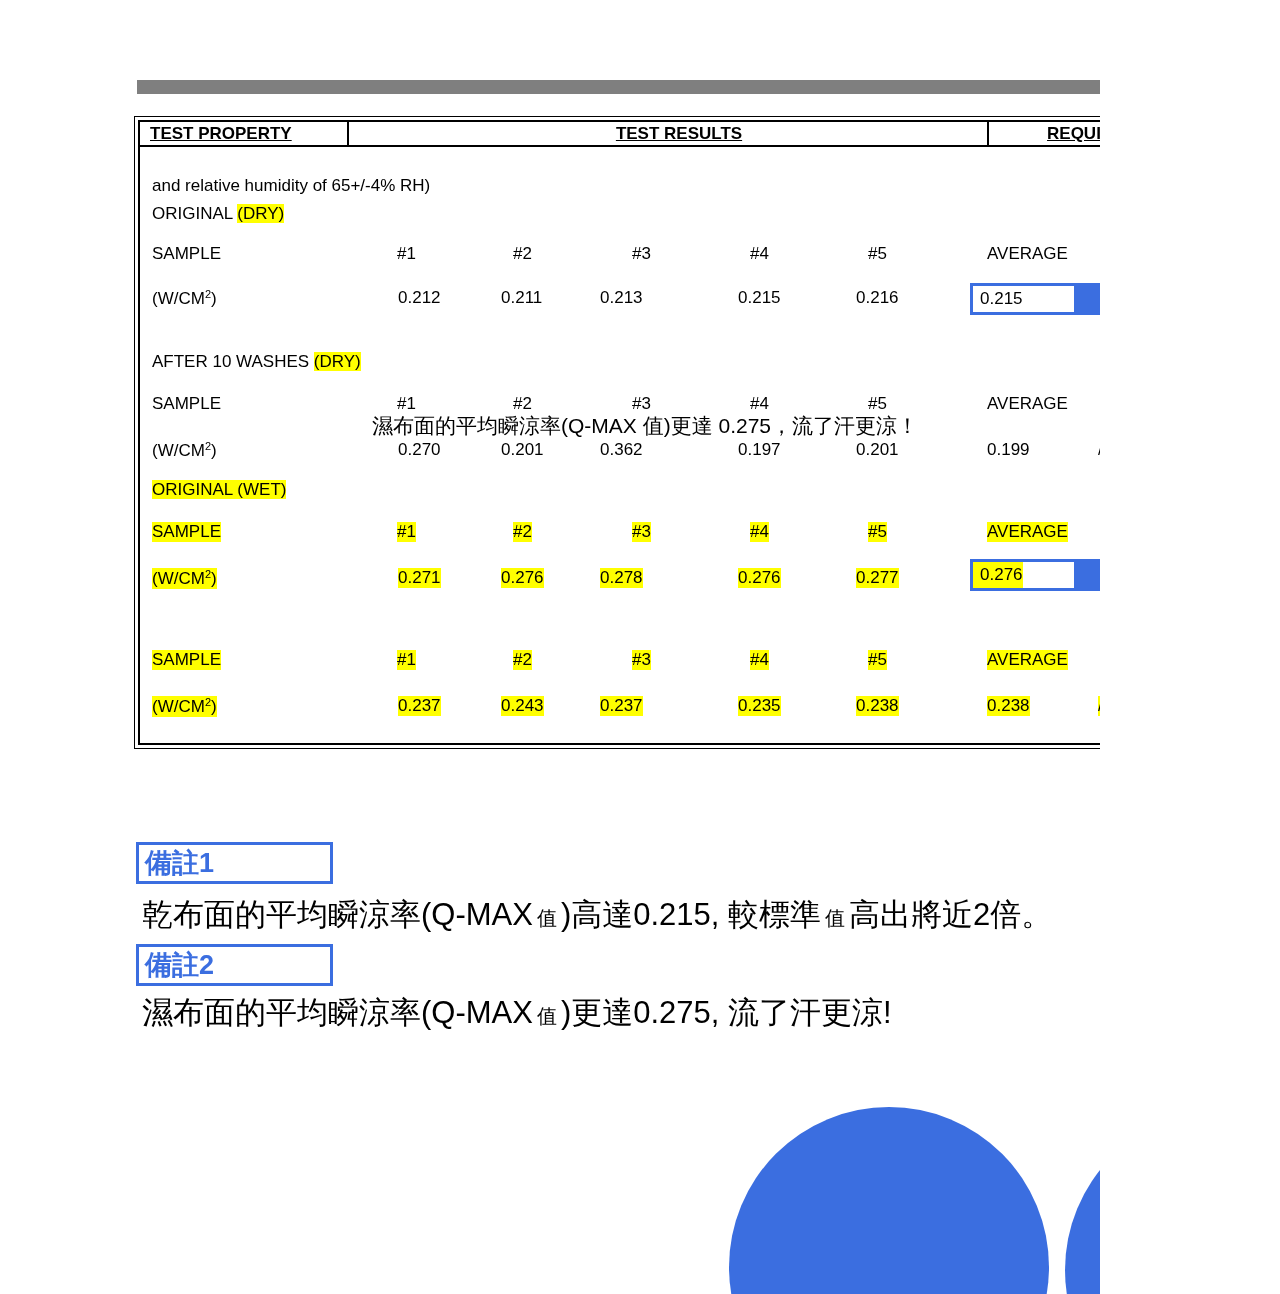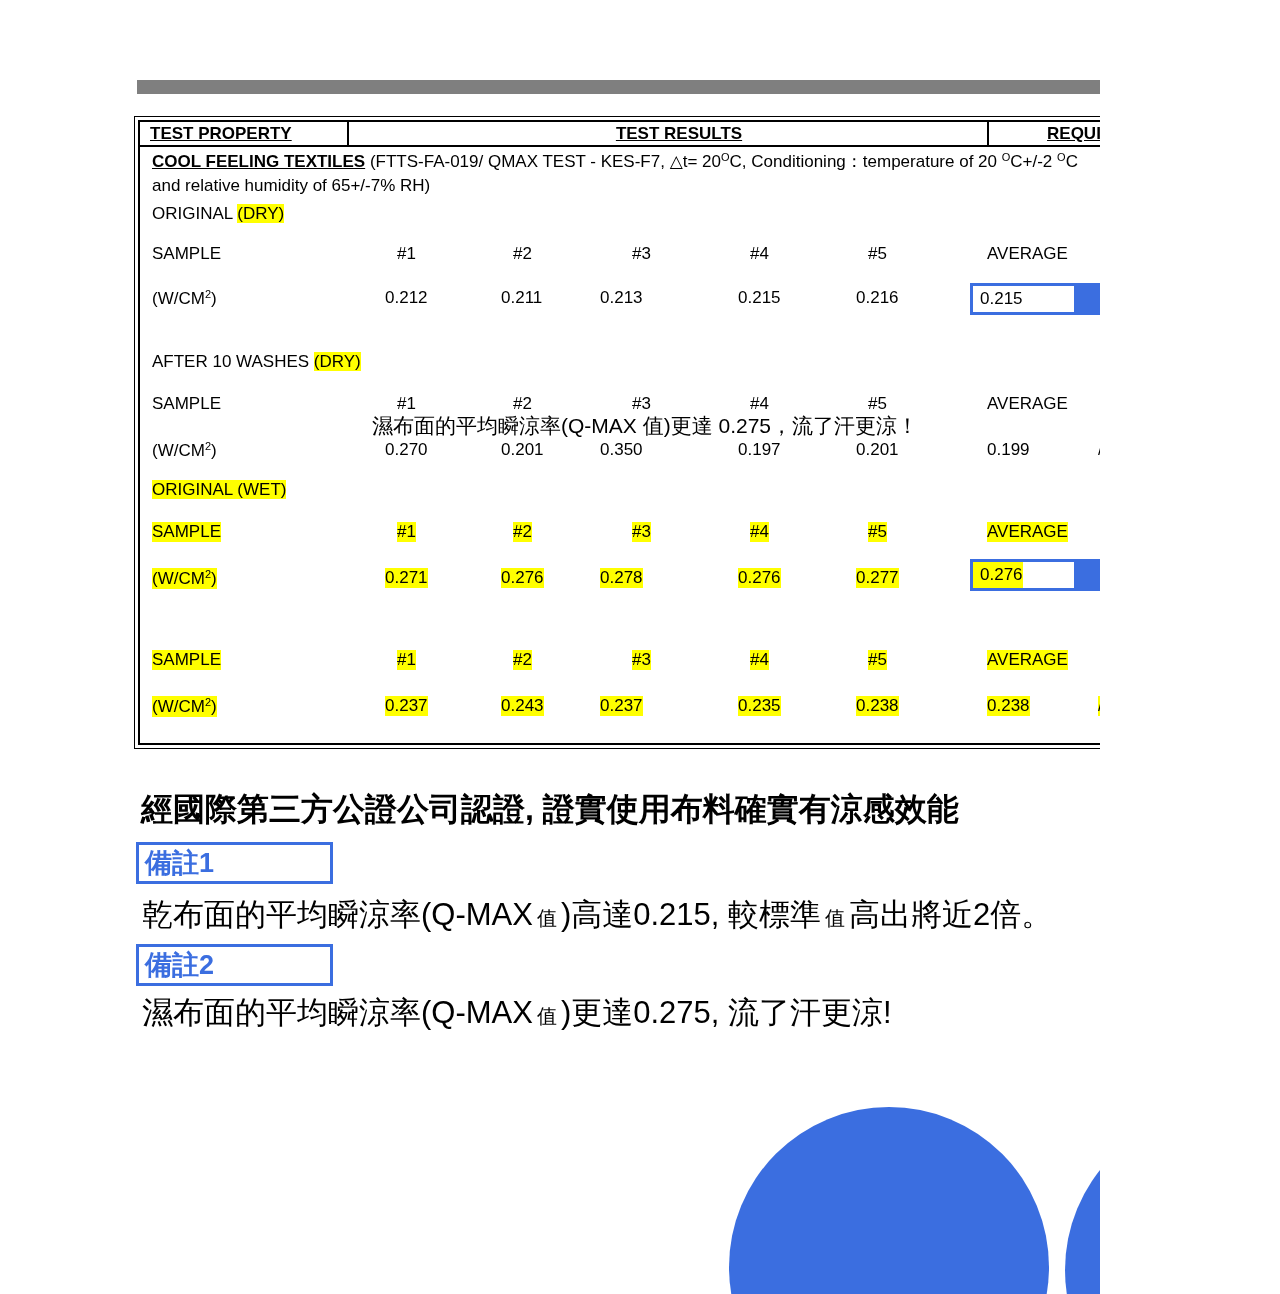--- a/index.html
+++ b/index.html
@@ -12,21 +12,21 @@
   .table{position:absolute;left:138px;top:120px;width:1044px;height:621px;border:2px solid #000;font-size:17px;}
   .thead{position:absolute;left:0;top:0;width:100%;height:25px;display:flex;border-bottom:2px solid #000;box-sizing:border-box;}
   .th{font-weight:bold;text-decoration:underline;line-height:23px;white-space:nowrap;box-sizing:border-box;}
   .th1{width:209px;border-right:2px solid #000;padding-left:10px;}
   .th2{width:640px;border-right:2px solid #000;text-align:center;padding-left:22px;}
   .th3{flex:1;text-align:right;}
   .row{position:absolute;left:0;width:100%;height:24px;}
   .cell{position:absolute;white-space:nowrap;}
   .x-label{left:12px;}
   .hx1{left:257px}.hx2{left:373px}.hx3{left:492px}.hx4{left:610px}.hx5{left:728px}.hx-avg{left:847px}
-  .vx1{left:245px}.vx2{left:361px}.vx3{left:460px}.vx4{left:598px}.vx5{left:716px}.vx-avg{left:847px}.vx-slash{left:958px}
+  .vx1{left:258px}.vx2{left:361px}.vx3{left:460px}.vx4{left:598px}.vx5{left:716px}.vx-avg{left:847px}.vx-slash{left:958px}
   .bu{font-weight:bold;text-decoration:underline;}
   .sup{font-size:11px;vertical-align:6px;}
   .hl{background:#ffff00;}
   .overlay-note{position:absolute;left:232px;top:290px;font-size:21px;white-space:nowrap;}
 
   
   .note-bar{position:absolute;left:830px;width:260px;height:32px;background:#3b6ee0;}
   .note-bar-1{top:161px;}
   .note-bar-2{top:437px;}
   .note-box{position:absolute;left:3px;top:3px;width:101px;height:26px;background:#fff;}
@@ -59,27 +59,22 @@
   <div class="table-outer"></div>
 
   <div class="table">
 
     <div class="thead">
       <div class="th th1">TEST PROPERTY</div>
       <div class="th th2">TEST RESULTS</div>
       <div class="th th3">REQUIREMENTS</div>
     </div>
 
-    <div class="row" style="top:28px">
-      <span class="cell x-label">
-        <span class="bu">COOL FEELING TEXTILES</span><span> (FTTS-FA-019/ QMAX TEST - KES-F7, △t= 20</span><span class="sup">O</span><span>C, Conditioning：temperature of  20 </span><span class="sup">O</span><span>C+/-2 </span><span class="sup">O</span><span>C</span>
-      </span>
-    </div>
     <div class="row" style="top:54px">
-      <span class="cell x-label">and  relative humidity of 65+/-7% RH)</span>
+      <span class="cell x-label">and  relative humidity of 65+/-4% RH)</span>
     </div>
 
     <div class="row" style="top:82px">
       <span class="cell x-label"><span>ORIGINAL </span><span class="hl">(DRY)</span></span>
     </div>
     <div class="row" style="top:122px">
       <span class="cell x-label">SAMPLE</span>
       <span class="cell hx1">#1</span>
       <span class="cell hx2">#2</span>
       <span class="cell hx3">#3</span>
@@ -111,21 +106,21 @@
       <span class="cell hx3">#3</span>
       <span class="cell hx4">#4</span>
       <span class="cell hx5">#5</span>
       <span class="cell hx-avg">AVERAGE</span>
     </div>
     <div class="overlay-note">濕布面的平均瞬涼率(Q-MAX 值)更達 0.275，流了汗更涼！</div>
     <div class="row" style="top:318px">
       <span class="cell x-label"><span>(W/CM</span><span class="sup">2</span><span>)</span></span>
       <span class="cell vx1">0.270</span>
       <span class="cell vx2">0.201</span>
-      <span class="cell vx3">0.350</span>
+      <span class="cell vx3">0.362</span>
       <span class="cell vx4">0.197</span>
       <span class="cell vx5">0.201</span>
       <span class="cell vx-avg">0.199</span>
       <span class="cell vx-slash">/</span>
     </div>
 
     <div class="row" style="top:358px">
       <span class="cell x-label"><span></span><span class="hl">ORIGINAL (WET)</span></span>
     </div>
     <div class="row" style="top:400px">
@@ -166,21 +161,20 @@
       <span class="cell vx2 hl">0.243</span>
       <span class="cell vx3 hl">0.237</span>
       <span class="cell vx4 hl">0.235</span>
       <span class="cell vx5 hl">0.238</span>
       <span class="cell vx-avg hl">0.238</span>
       <span class="cell vx-slash hl">/</span>
     </div>
 
   </div>
 
-  <div class="heading">經國際第三方公證公司認證, 證實使用布料確實有涼感效能</div>
 
   <div class="fnote fnote-1">
     <span class="fnote-label">備註1</span>
   </div>
   <div class="fpara fpara-1">
     <span>乾布面的平均瞬涼率(Q-MAX</span><span class="small-val">值</span><span>)高達0.215, 較標準</span><span class="small-val">值</span><span>高出將近2倍。</span>
   </div>
 
   <div class="fnote fnote-2">
     <span class="fnote-label">備註2</span>

